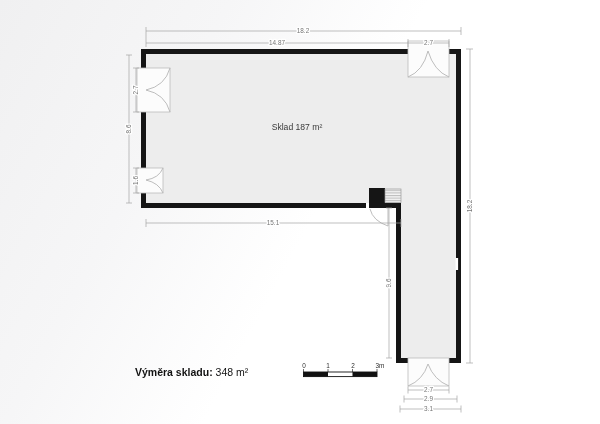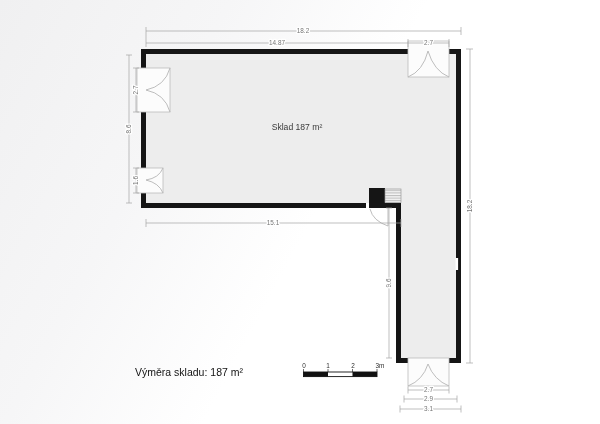--- a/index.html
+++ b/index.html
@@ -26,21 +26,21 @@
     font-size:6.4px;fill:#2e2e2e;text-anchor:middle;
   }
   .dimline{stroke:#a3a3a3;stroke-width:0.7;fill:none;}
   .doorline{stroke:#b5b5b5;stroke-width:0.9;fill:none;}
   .doorframe{fill:#fcfcfc;stroke:#bcbcbc;stroke-width:0.8;}
 
   .footer-area{
     position:absolute;left:135px;top:366px;
     font-size:10.5px;color:#121212;white-space:nowrap;
   }
-  .footer-area b{font-weight:400;}
+  .footer-area b{font-weight:700;}
   .footer-disclaimer{
     position:absolute;left:135px;top:386px;
     font-size:10.5px;color:#1e1e1e;letter-spacing:0.35px;white-space:nowrap;
   }
 </style>
 </head>
 <body>
 
 <div class="stage">
 <svg width="600" height="424" viewBox="0 0 600 424">
@@ -133,14 +133,14 @@
     <text class="sb-label" x="328" y="368">1</text>
     <text class="sb-label" x="353" y="368">2</text>
     <text class="sb-label" x="380" y="368">3m</text>
     <path d="M303.5,369 V372 M328,369 V372 M352.5,369 V372 M377,369 V372" stroke="#2e2e2e" stroke-width="0.7"></path>
     <rect x="303.5" y="372" width="73.5" height="4.6" fill="#ffffff" stroke="#111111" stroke-width="0.9"></rect>
     <rect x="303.5" y="372" width="24.5" height="4.6" fill="#111111"></rect>
     <rect x="352.5" y="372" width="24.5" height="4.6" fill="#111111"></rect>
   </g>
 </svg>
 
-  <div class="footer-area"><b>Výměra skladu:</b>&nbsp;<span>187 m²</span></div>
+  <div class="footer-area"><b>Výměra skladu:</b>&nbsp;<span>348 m²</span></div>
 </div>
 
 </body></html>

